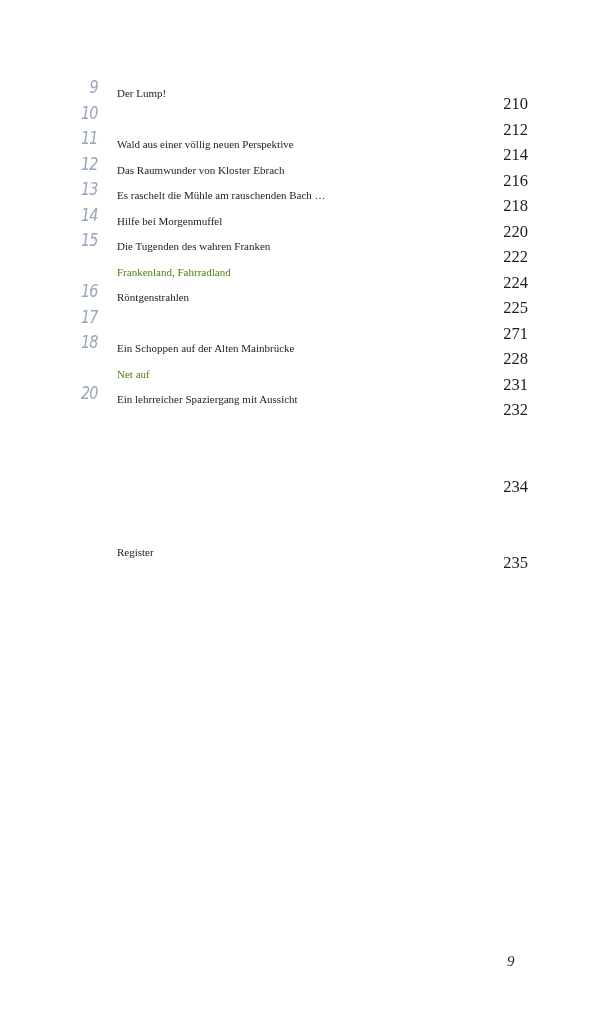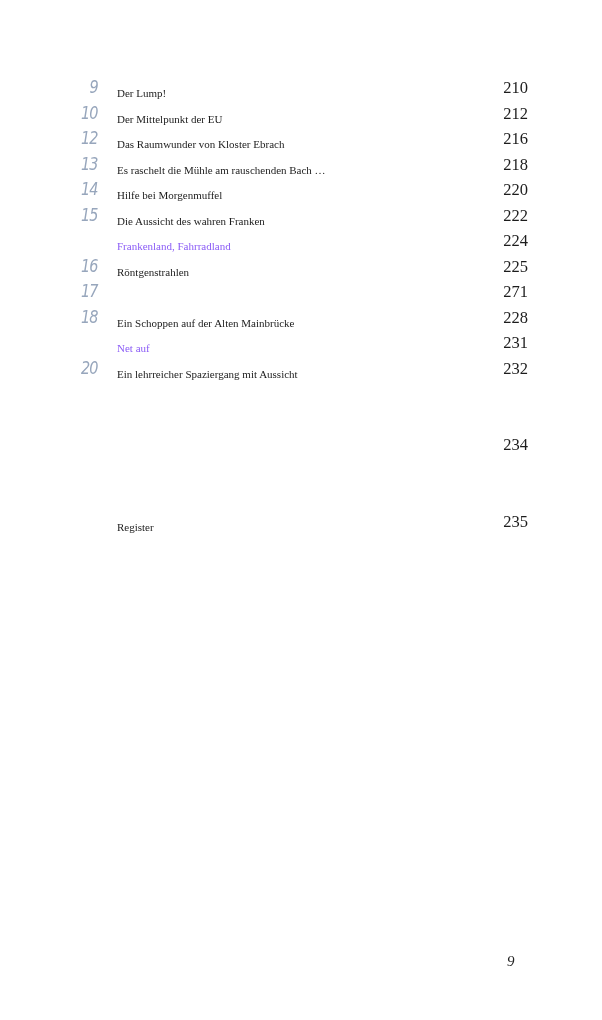--- a/index.html
+++ b/index.html
@@ -41,26 +41,26 @@
     }
     .title {
       position: absolute;
       left: 117px;
       top: 6px;
       font-family: "Liberation Serif", "DejaVu Serif", serif;
       font-size: 11px;
       white-space: nowrap;
     }
     .title.sub {
-      color: #8b5cf6;
+      color: #4d7c0f;
     }
     .page {
       position: absolute;
       right: 74px;
-      top: 0;
+      top: 16px;
       font-family: "Liberation Serif", "DejaVu Serif", serif;
       font-size: 16.5px;
     }
     .gap {
       height: 51px;
     }
     .folio {
       position: absolute;
       left: 507px;
       top: 953px;
@@ -74,41 +74,45 @@
 <body>
 
 <div class="toc">
   <div class="row">
     <span class="num">9</span>
     <span class="title">Der Lump!</span>
     <span class="page">210</span>
   </div>
   <div class="row">
     <span class="num">10</span>
-    <span class="title">Der Mittelpunkt der EU</span>
     <span class="page">212</span>
+  </div>
+  <div class="row">
+    <span class="num">11</span>
+    <span class="title">Wald aus einer völlig neuen Perspektive</span>
+    <span class="page">214</span>
   </div>
   <div class="row">
     <span class="num">12</span>
     <span class="title">Das Raumwunder von Kloster Ebrach</span>
     <span class="page">216</span>
   </div>
   <div class="row">
     <span class="num">13</span>
     <span class="title">Es raschelt die Mühle am rauschenden Bach …</span>
     <span class="page">218</span>
   </div>
   <div class="row">
     <span class="num">14</span>
     <span class="title">Hilfe bei Morgenmuffel</span>
     <span class="page">220</span>
   </div>
   <div class="row">
     <span class="num">15</span>
-    <span class="title">Die Aussicht des wahren Franken</span>
+    <span class="title">Die Tugenden des wahren Franken</span>
     <span class="page">222</span>
   </div>
   <div class="row">
     <span class="title sub">Frankenland, Fahrradland</span>
     <span class="page">224</span>
   </div>
   <div class="row">
     <span class="num">16</span>
     <span class="title">Röntgenstrahlen</span>
     <span class="page">225</span>

